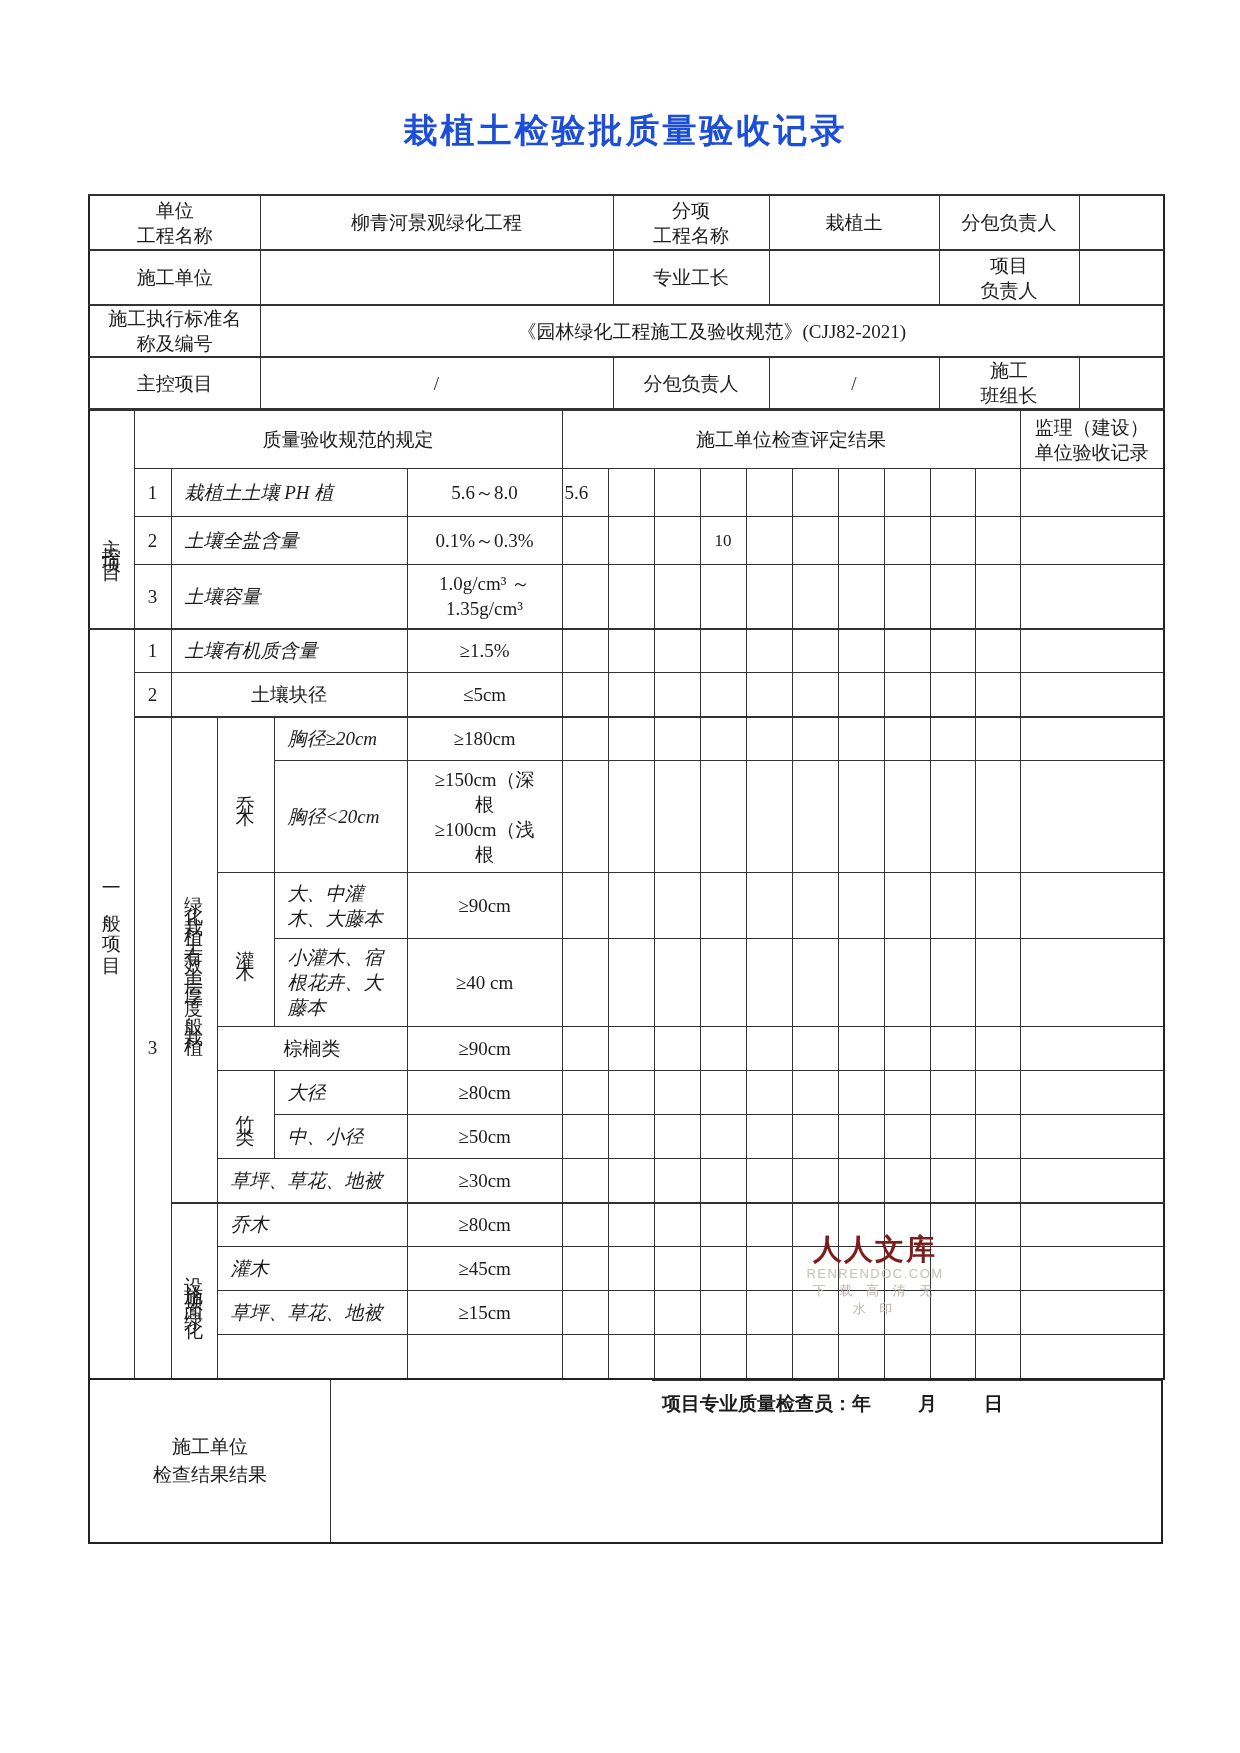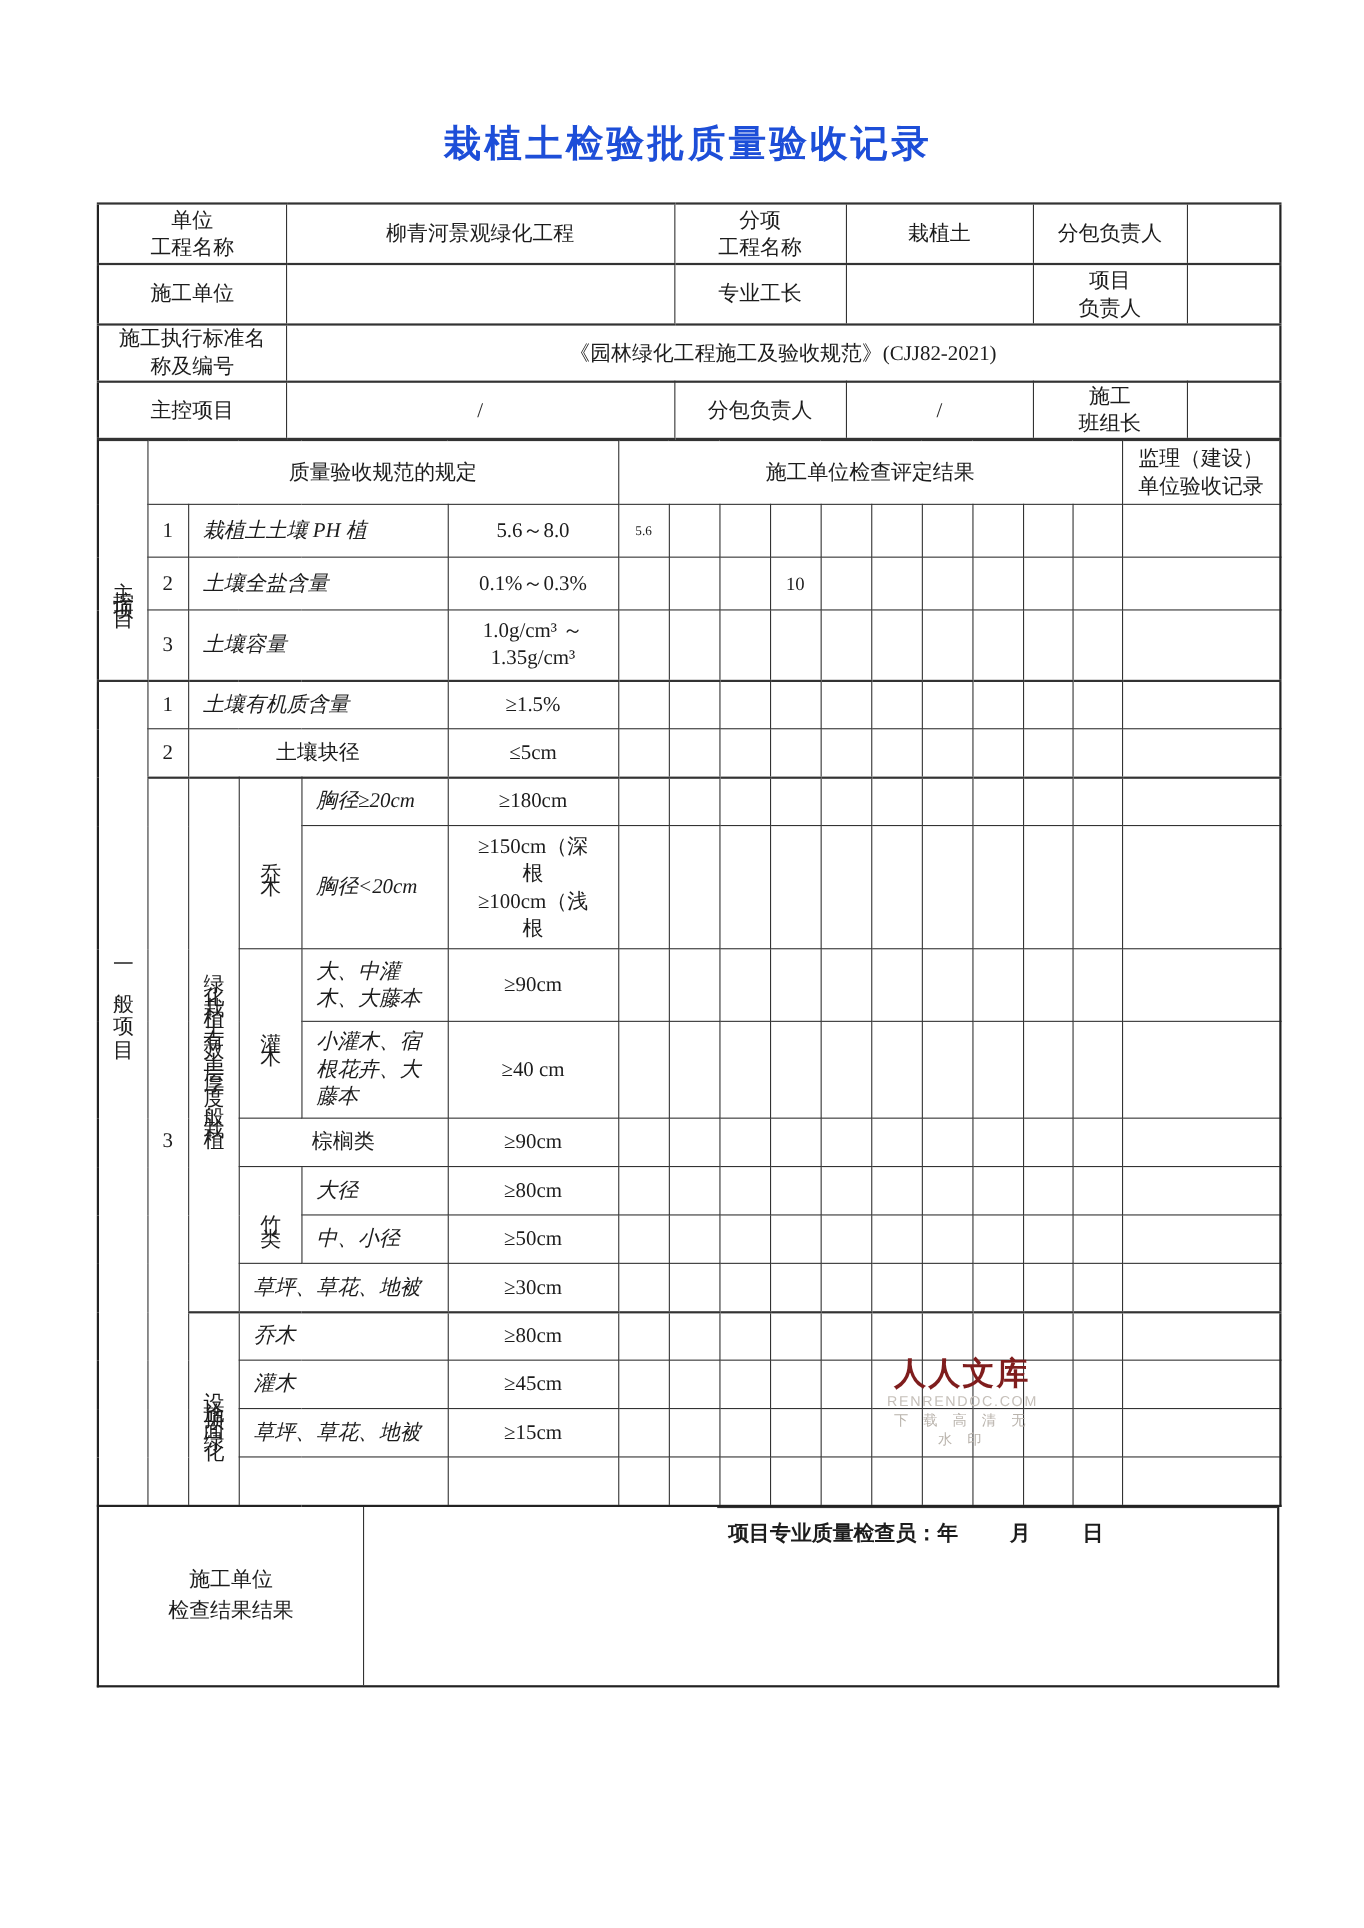--- a/index.html
+++ b/index.html
@@ -1,21 +1,21 @@
 <!DOCTYPE html>
 <html><head>
 <meta charset="utf-8">
 <style>
   html,body{margin:0;padding:0;background:#fff;}
   .page{position:relative;width:1240px;height:1753px;background:#ffffff;overflow:hidden;
         font-family:"Liberation Serif","DejaVu Serif",serif;color:#1c1c1c;}
   .doc-title{position:absolute;left:88px;top:108px;width:1075px;text-align:center;
         font-family:"DejaVu Sans","Liberation Sans",sans-serif;font-weight:700;
         font-size:34px;letter-spacing:3px;color:#1d4ed8;}
-  .sheet{position:absolute;left:88px;top:184px;width:1075px;}
+  .sheet{position:absolute;left:88px;top:194px;width:1075px;}
   table{border-collapse:collapse;table-layout:fixed;width:1075px;}
   td{border:1px solid #333;overflow:hidden;font-size:19px;line-height:25px;
      vertical-align:middle;padding:0 2px;}
   
   table.info{border:2px solid #222;}
   table.info td{border-top-width:2px;border-bottom-width:2px;text-align:center;}
   table.grid{border:2px solid #222;border-top:none;border-bottom:2px solid #222;}
   .footer{display:flex;border:2px solid #222;border-top:none;height:162px;width:1071px;}
   .footer .flab{width:240px;border-right:1px solid #333;display:flex;align-items:center;
         justify-content:center;text-align:center;font-size:19px;line-height:28px;white-space:pre-line;}
@@ -28,21 +28,21 @@
   tr.h55{height:55px}tr.h50{height:50px}tr.h46{height:46px}
   tr.h58{height:58px}tr.h48{height:48px}tr.h64{height:64px}
   tr.h44{height:44px}tr.h112{height:112px}tr.h66{height:66px}tr.h88{height:88px}
   
   .c{text-align:center;}
   .l{text-align:left;padding-left:13px;font-style:italic;}
   .pre{white-space:pre-line;}
   tr.sec > td{border-bottom-width:2px;}
   td.bb2{border-bottom-width:2px;}
   td.hdr{text-align:center;}
-  td.res-sm{font-size:12px;text-align:center;vertical-align:middle;}
+  td.res-sm{font-size:19px;vertical-align:middle;}
   td.res-md{font-size:17px;text-align:center;}
   .vcell{text-align:center;vertical-align:middle;padding:0;}
   .vt{display:inline-block;writing-mode:vertical-lr;text-orientation:upright;
       white-space:nowrap;font-size:19px;}
   .vt.lsm{letter-spacing:9px;margin-top:50px;}
   .vt.lgen{letter-spacing:22px;margin-bottom:160px;}
   .vt.ldepth{letter-spacing:10px;}
   .vt.lroof{letter-spacing:9px;}
   .vt.lcat{letter-spacing:12px;}
   .watermark{position:absolute;left:800px;top:1232px;width:150px;text-align:center;

